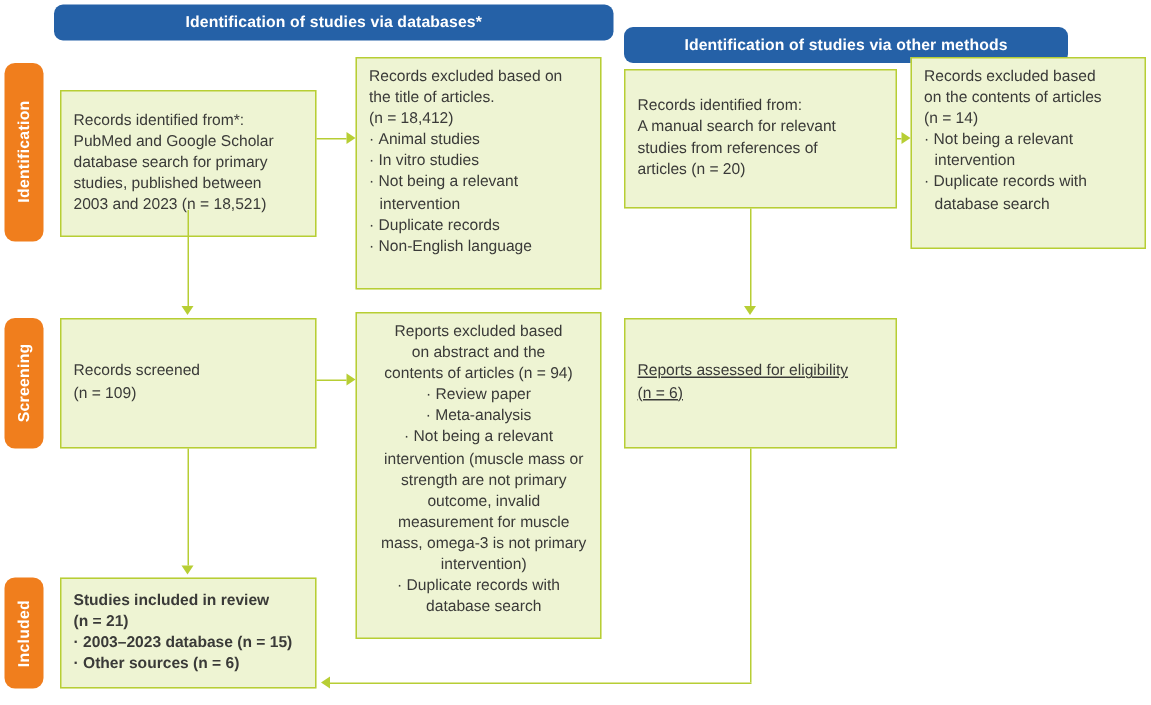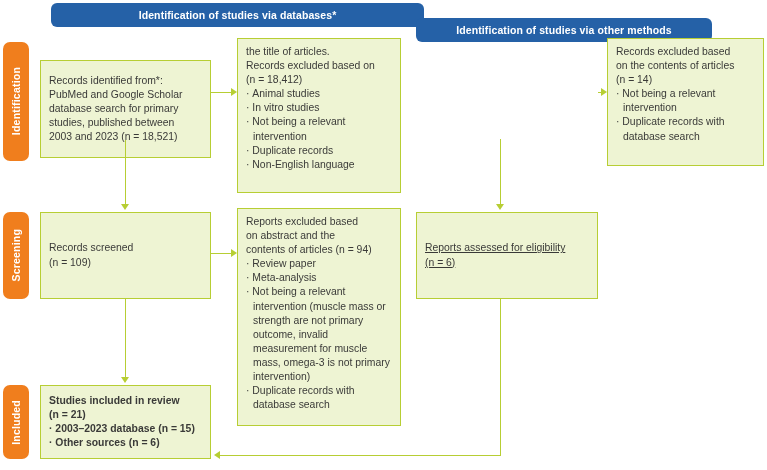--- a/index.html
+++ b/index.html
@@ -29,21 +29,21 @@
     font-size: 10.5px;
     font-weight: bold;
     letter-spacing: .1px;
     display: flex;
     align-items: center;
     justify-content: center;
     text-align: center;
     box-sizing: border-box;
     padding: 0 6px;
   }
-  #header-db   { left: 36px;  top: 3px; width: 373px; height: 24px; margin-left: 15px; }
+  #header-db   { left: 36px;  top: 3px; width: 373px; height: 24px; }
   #header-other{ left: 416px; top: 18px; width: 296px; height: 24px; text-align: center; }
 
   
   .stage-label {
     position: absolute;
     background: #F07E1D;
     border-radius: 7px;
     color: #ffffff;
     font-size: 10.5px;
     font-weight: bold;
@@ -89,21 +89,21 @@
     text-indent: -7px;
   }
   .box ul li::before {
     content: "\00B7\00A0";
   }
 
   
   #box-records-identified { left: 40px;  top: 60px;  width: 171px; height: 98px; }
   #box-excluded-title     { left: 237px; top: 38px;  width: 164px; height: 155px; }
   #box-records-screened   { left: 40px;  top: 212px; width: 171px; height: 87px; }
-  #box-reports-excluded   { left: 237px; top: 208px; width: 164px; height: 218px; }
+  #box-reports-excluded   { left: 237px; top: 208px; width: 164px; height: 218px; text-align: center; }
   #box-studies-included   { left: 40px;  top: 385px; width: 171px; height: 74px; font-weight: bold; }
 
   
   #box-manual-identified  { left: 416px; top: 46px;  width: 182px; height: 93px; }
   #box-excluded-contents  { left: 607px; top: 38px;  width: 157px; height: 128px; }
   #box-reports-eligibility{ left: 416px; top: 212px; width: 182px; height: 87px; text-decoration: underline; }
 
   
   .line {
     position: absolute;
@@ -153,22 +153,22 @@
 
   <div class="box" id="box-records-identified">
       <p>Records identified from*:</p>
       <p>PubMed and Google Scholar</p>
       <p>database search for primary</p>
       <p>studies, published between</p>
       <p>2003 and 2023 (n = 18,521)</p>
     </div>
 
   <div class="box top-align" id="box-excluded-title">
+      <p>Records excluded based on</p>
       <p>the title of articles.</p>
-      <p>Records excluded based on</p>
       <p>(n = 18,412)</p>
       <ul>
         <li>Animal studies</li>
         <li>In vitro studies</li>
         <li>Not being a relevant intervention</li>
         <li>Duplicate records</li>
         <li>Non-English language</li>
       </ul>
     </div>
 
@@ -191,20 +191,26 @@
 
   <div class="box" id="box-studies-included">
       <p>Studies included in review</p>
       <p>(n = 21)</p>
       <ul>
         <li>2003–2023 database (n = 15)</li>
         <li>Other sources (n = 6)</li>
       </ul>
     </div>
 
+  <div class="box" id="box-manual-identified">
+      <p>Records identified from:</p>
+      <p>A manual search for relevant</p>
+      <p>studies from references of</p>
+      <p>articles (n = 20)</p>
+    </div>
 
   <div class="box top-align" id="box-excluded-contents">
       <p>Records excluded based</p>
       <p>on the contents of articles</p>
       <p>(n = 14)</p>
       <ul>
         <li>Not being a relevant intervention</li>
         <li>Duplicate records with database search</li>
       </ul>
     </div>

